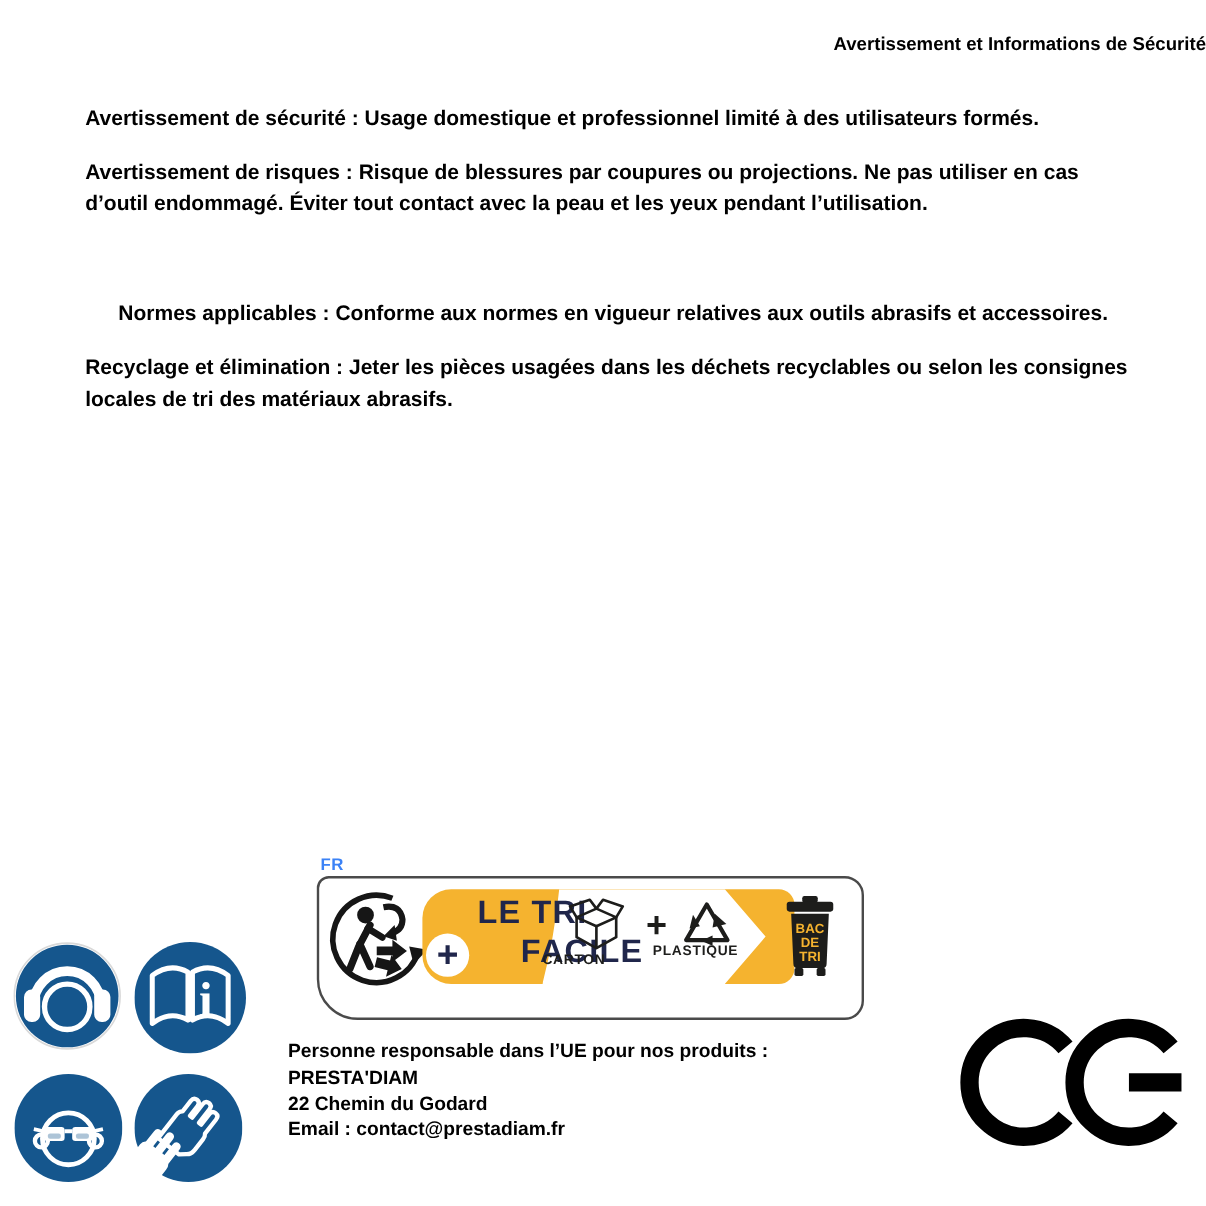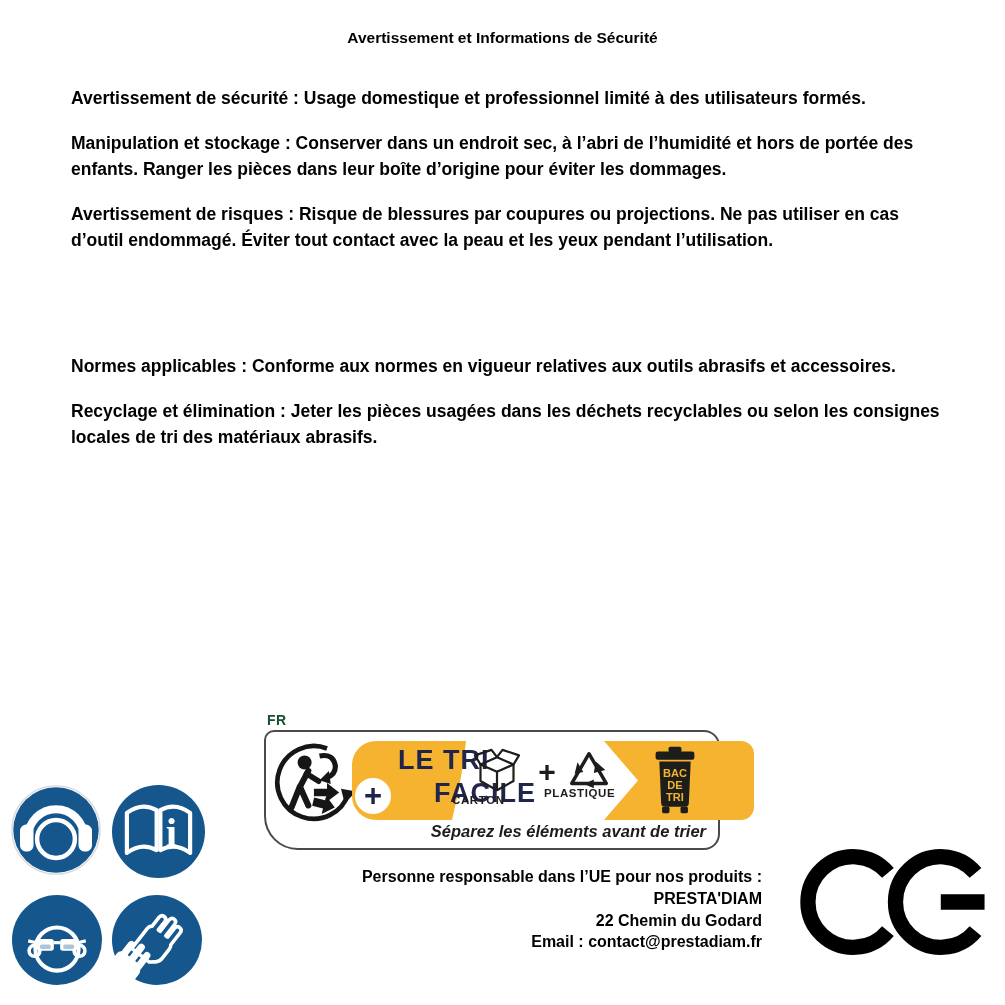--- a/index.html
+++ b/index.html
@@ -1,34 +1,34 @@
 <!DOCTYPE html>
 <html style="--safety-blue: #15568D; --tri-yellow: #F5B32F; --tri-navy: #20264B; --tri-dark: #1D1D1B;"><head>
 <meta charset="utf-8">
 <style>
   html,body{margin:0;padding:0;background:#fff;}
   .page{position:relative;width:1005px;height:1005px;background:#fff;color:#000;
         font-family:"Liberation Sans","DejaVu Sans",sans-serif;overflow:hidden;}
 
-  .doc-title{position:absolute;top:29px;left:0;width:100%;text-align:center;
+  .doc-title{position:absolute;top:29px;left:0;width:100%;text-align:right;
              font-weight:bold;font-size:15.5px;}
 
   .bodytext{position:absolute;top:85px;left:71px;width:880px;
             font-size:17.5px;line-height:26px;font-weight:bold;}
   .bodytext p{margin:0 0 19px 0;}
-  .bodytext p.gap-before{margin-top:100px;}
+  .bodytext p.gap-before{margin-top:66px;text-align:center;}
 
   
   .trilogo-wrap{position:absolute;left:264px;top:712px;}
-  .fr-label{font-weight:bold;font-size:14px;margin:0 0 2px 3px;letter-spacing:.5px;color:#14532d;}
+  .fr-label{font-weight:bold;font-size:14px;margin:0 0 2px 3px;letter-spacing:.5px;color:#3b82f6;}
   .trilogo{position:relative;width:452px;height:116px;background:#fff;
            border:2px solid #4a4a4a;border-radius:10px 16px 16px 34px;}
   .triman{position:absolute;left:5px;top:5px;width:84px;height:94px;}
-  .band{position:absolute;left:86px;top:9px;width:402px;height:79px;
-        background:var(--tri-yellow,#F5B32F);border-radius:24px 13px 13px 24px;}
+  .band{position:absolute;left:86px;top:9px;width:290px;height:79px;
+        background:var(--tri-yellow,#F5B32F);border-radius:24px 13px 13px 24px;padding-left:20px;}
   .chevron{position:absolute;left:100px;top:0;width:192px;height:79px;}
   .tri-line1{position:absolute;left:46px;top:4px;font-size:27px;font-weight:bold;
              color:var(--tri-navy,#20264B);letter-spacing:1px;}
   .plus-circle{position:absolute;left:3px;top:37px;width:36px;height:36px;border-radius:50%;
                background:#fff;color:var(--tri-navy,#20264B);font-size:31px;font-weight:bold;
                text-align:center;line-height:35px;}
   .facile{position:absolute;left:45px;top:37px;font-size:27px;font-weight:bold;
           color:var(--tri-navy,#20264B);letter-spacing:1px;margin-left:37px;}
   .mat-icon{position:absolute;}
   .mat-label{position:absolute;text-align:left;font-size:11.5px;font-weight:bold;
@@ -39,34 +39,33 @@
   .bin-text{fill:var(--tri-yellow,#F5B32F);font-family:"Liberation Sans",sans-serif;
             font-weight:bold;font-size:12px;}
   .sep-note{position:absolute;right:12px;top:90px;font-style:italic;font-weight:bold;
             font-size:16.5px;color:#1d1d1b;}
 
   
   .picto{position:absolute;}
   .picto-bg{fill:var(--safety-blue,#15568D);}
 
   
-  .resp{position:absolute;left:240px;top:866px;width:522px;text-align:right;
+  .resp{position:absolute;left:240px;top:866px;width:522px;text-align:left;
         font-weight:bold;font-size:16px;line-height:21.8px;}
   .ce{position:absolute;left:799px;top:846px;width:196px;height:112px;}
 </style>
 </head>
 <body>
 
 <div class="page">
 
   <div class="doc-title">Avertissement et Informations de Sécurité</div>
 
   <div class="bodytext">
     <p>Avertissement de sécurité : Usage domestique et professionnel limité à des utilisateurs formés.</p>
-    <p>Manipulation et stockage : Conserver dans un endroit sec, à l’abri de l’humidité et hors de portée des enfants. Ranger les pièces dans leur boîte d’origine pour éviter les dommages.</p>
     <p>Avertissement de risques : Risque de blessures par coupures ou projections. Ne pas utiliser en cas d’outil endommagé. Éviter tout contact avec la peau et les yeux pendant l’utilisation.</p>
     <p class="gap-before">Normes applicables : Conforme aux normes en vigueur relatives aux outils abrasifs et accessoires.</p>
     <p>Recyclage et élimination : Jeter les pièces usagées dans les déchets recyclables ou selon les consignes locales de tri des matériaux abrasifs.</p>
   </div>
 
   <div class="trilogo-wrap">
     <div class="fr-label">FR</div>
     <div class="trilogo">
 
       <svg class="triman" viewBox="0 0 90 90">
@@ -117,21 +116,20 @@
           <rect x="6" y="8" width="42" height="9" rx="2.5" fill="#1d1d1b"></rect>
           <path d="M10 19 H44 L42 64 Q42 68 38 68 H16 Q12 68 12 64 Z" fill="#1d1d1b"></path>
           <rect x="13" y="68" width="8" height="7" rx="1.5" fill="#1d1d1b"></rect>
           <rect x="33" y="68" width="8" height="7" rx="1.5" fill="#1d1d1b"></rect>
           <text class="bin-text" x="27" y="36" text-anchor="middle">BAC</text>
           <text class="bin-text" x="27" y="49" text-anchor="middle">DE</text>
           <text class="bin-text" x="27" y="62" text-anchor="middle">TRI</text>
         </svg>
       </div>
 
-      <div class="sep-note">Séparez les éléments avant de trier</div>
     </div>
   </div>
 
   <svg class="picto" style="left:11px;top:785px;width:90px;height:90px" viewBox="0 0 100 100">
     <circle cx="50" cy="50" r="49" fill="none" stroke="#d9d9d9" stroke-width="1.5"></circle>
     <circle class="picto-bg" cx="50" cy="50" r="47.5"></circle>
     <path d="M19 58 A31 31 0 0 1 81 58" fill="none" stroke="#fff" stroke-width="9"></path>
     <rect x="10" y="44" width="15" height="30" rx="7" fill="#fff"></rect>
     <rect x="75" y="44" width="15" height="30" rx="7" fill="#fff"></rect>
     <circle cx="50" cy="60" r="21" fill="none" stroke="#fff" stroke-width="5"></circle>

